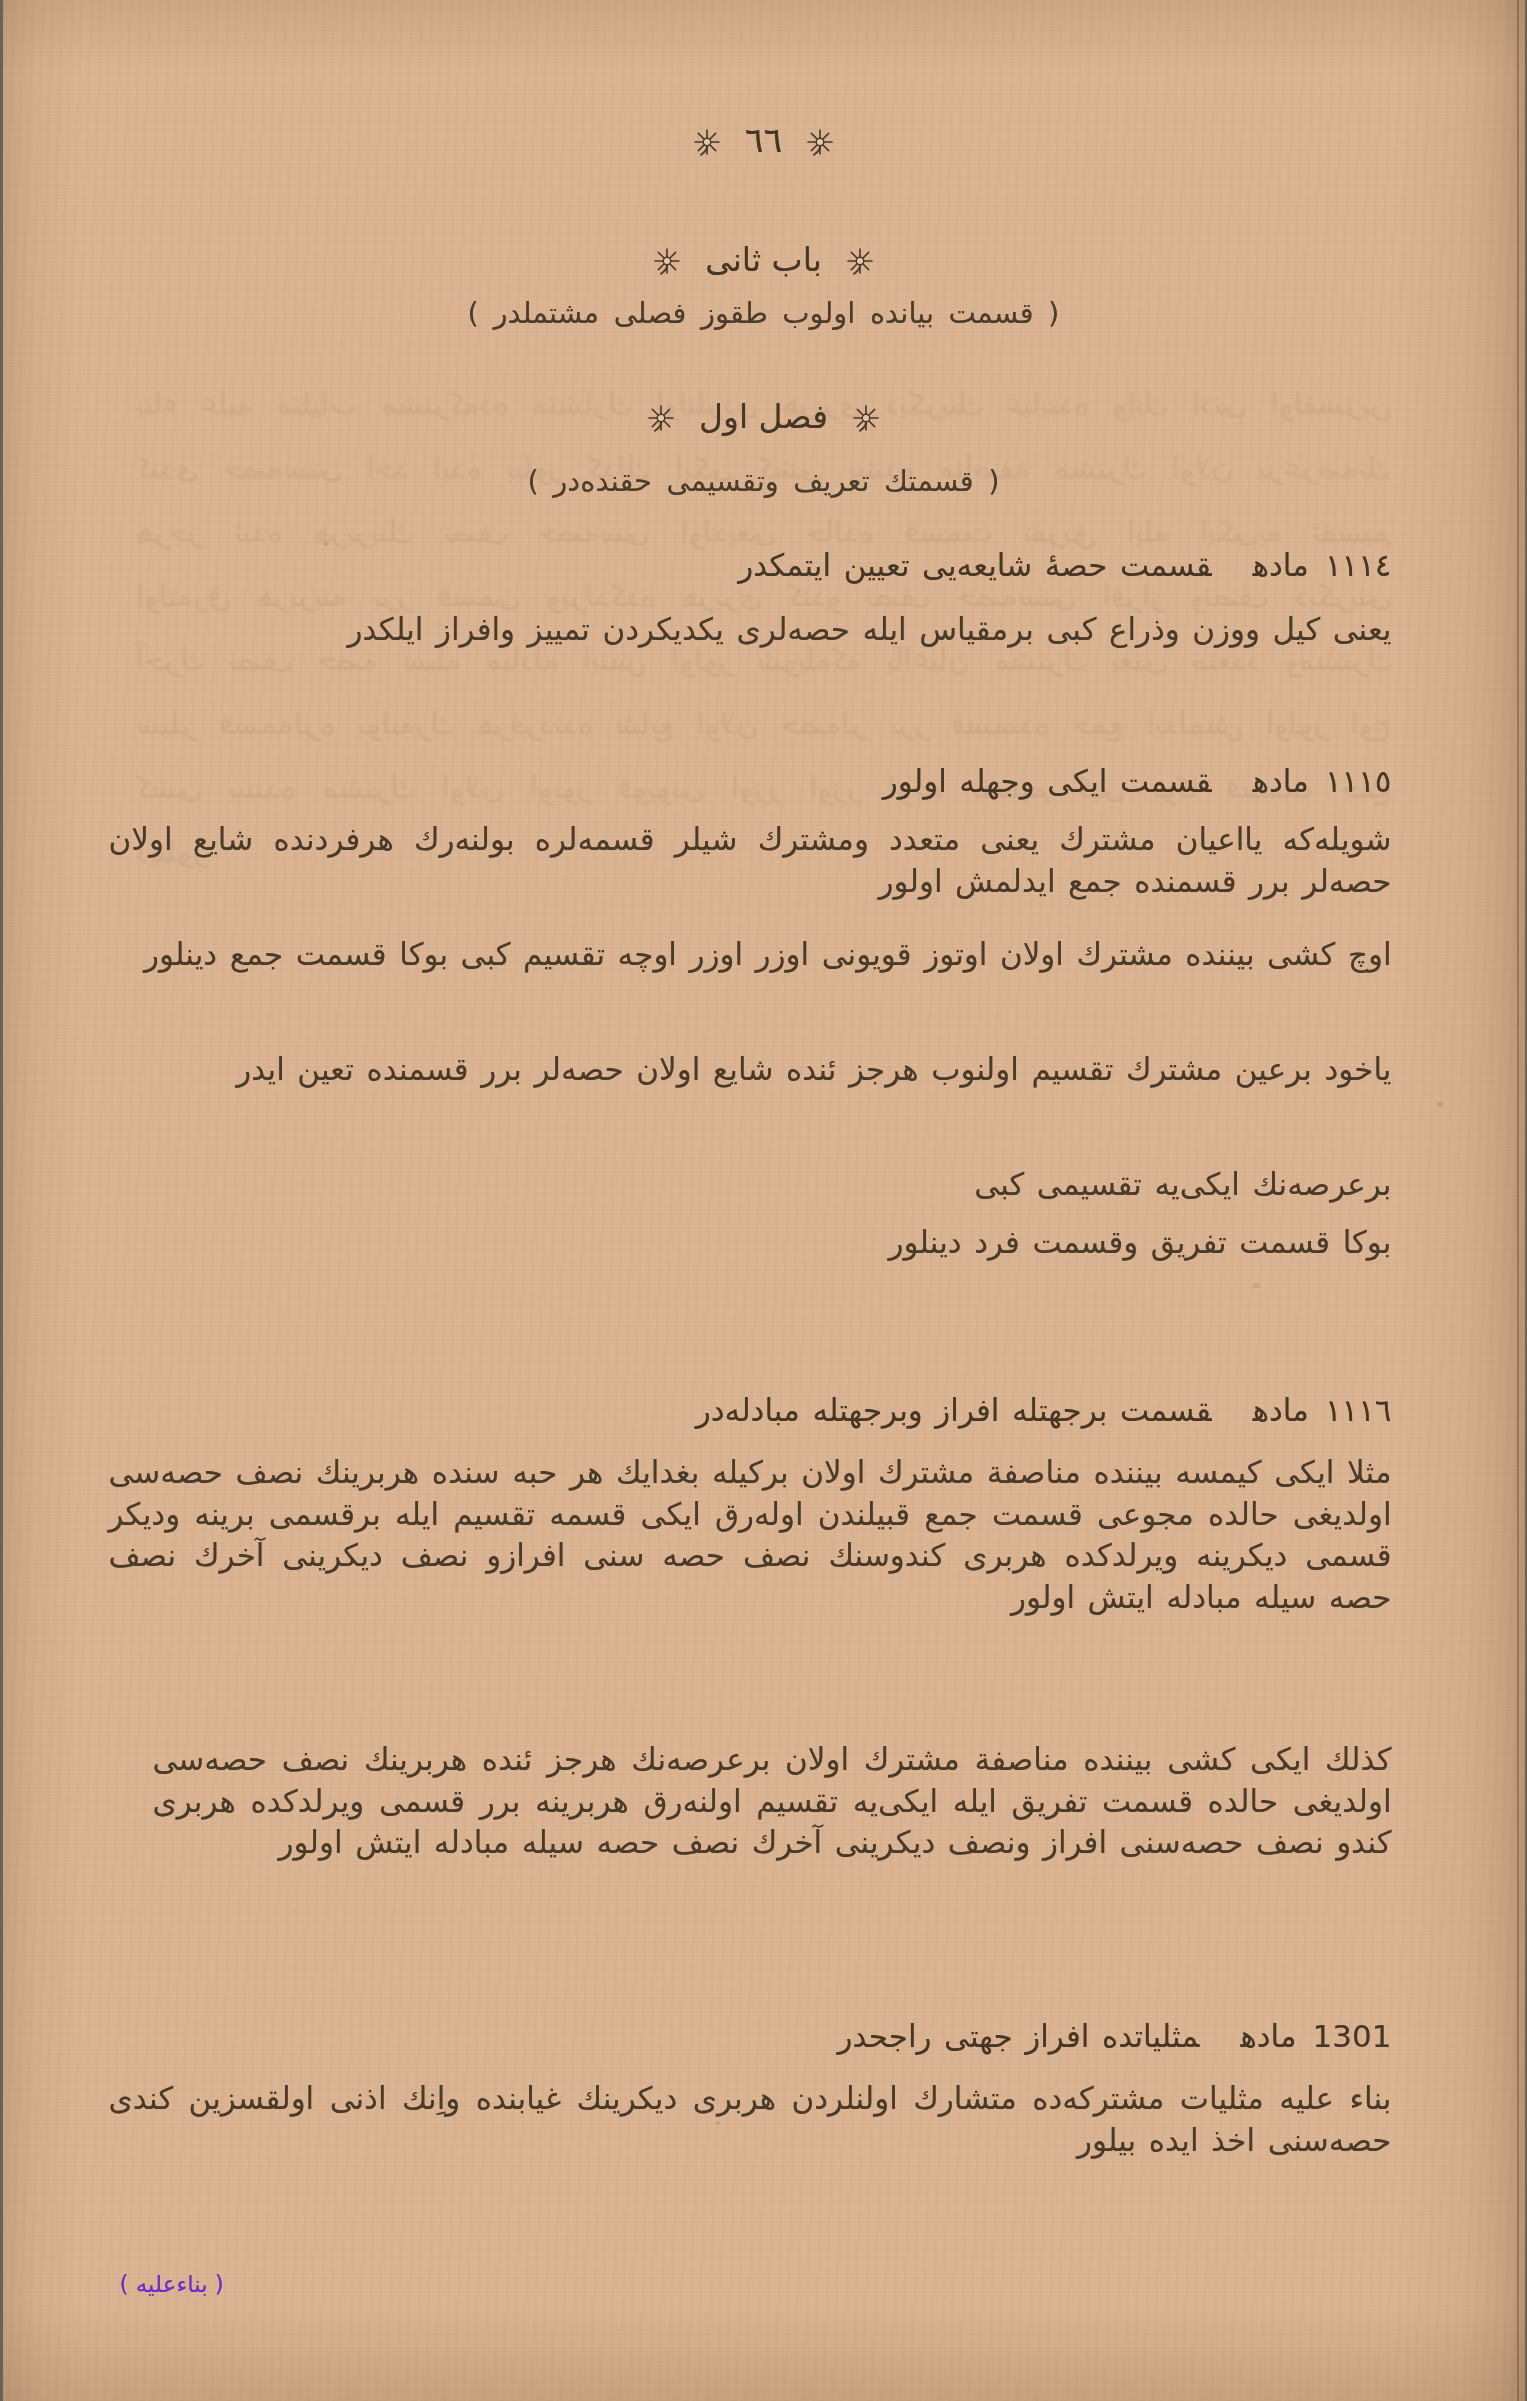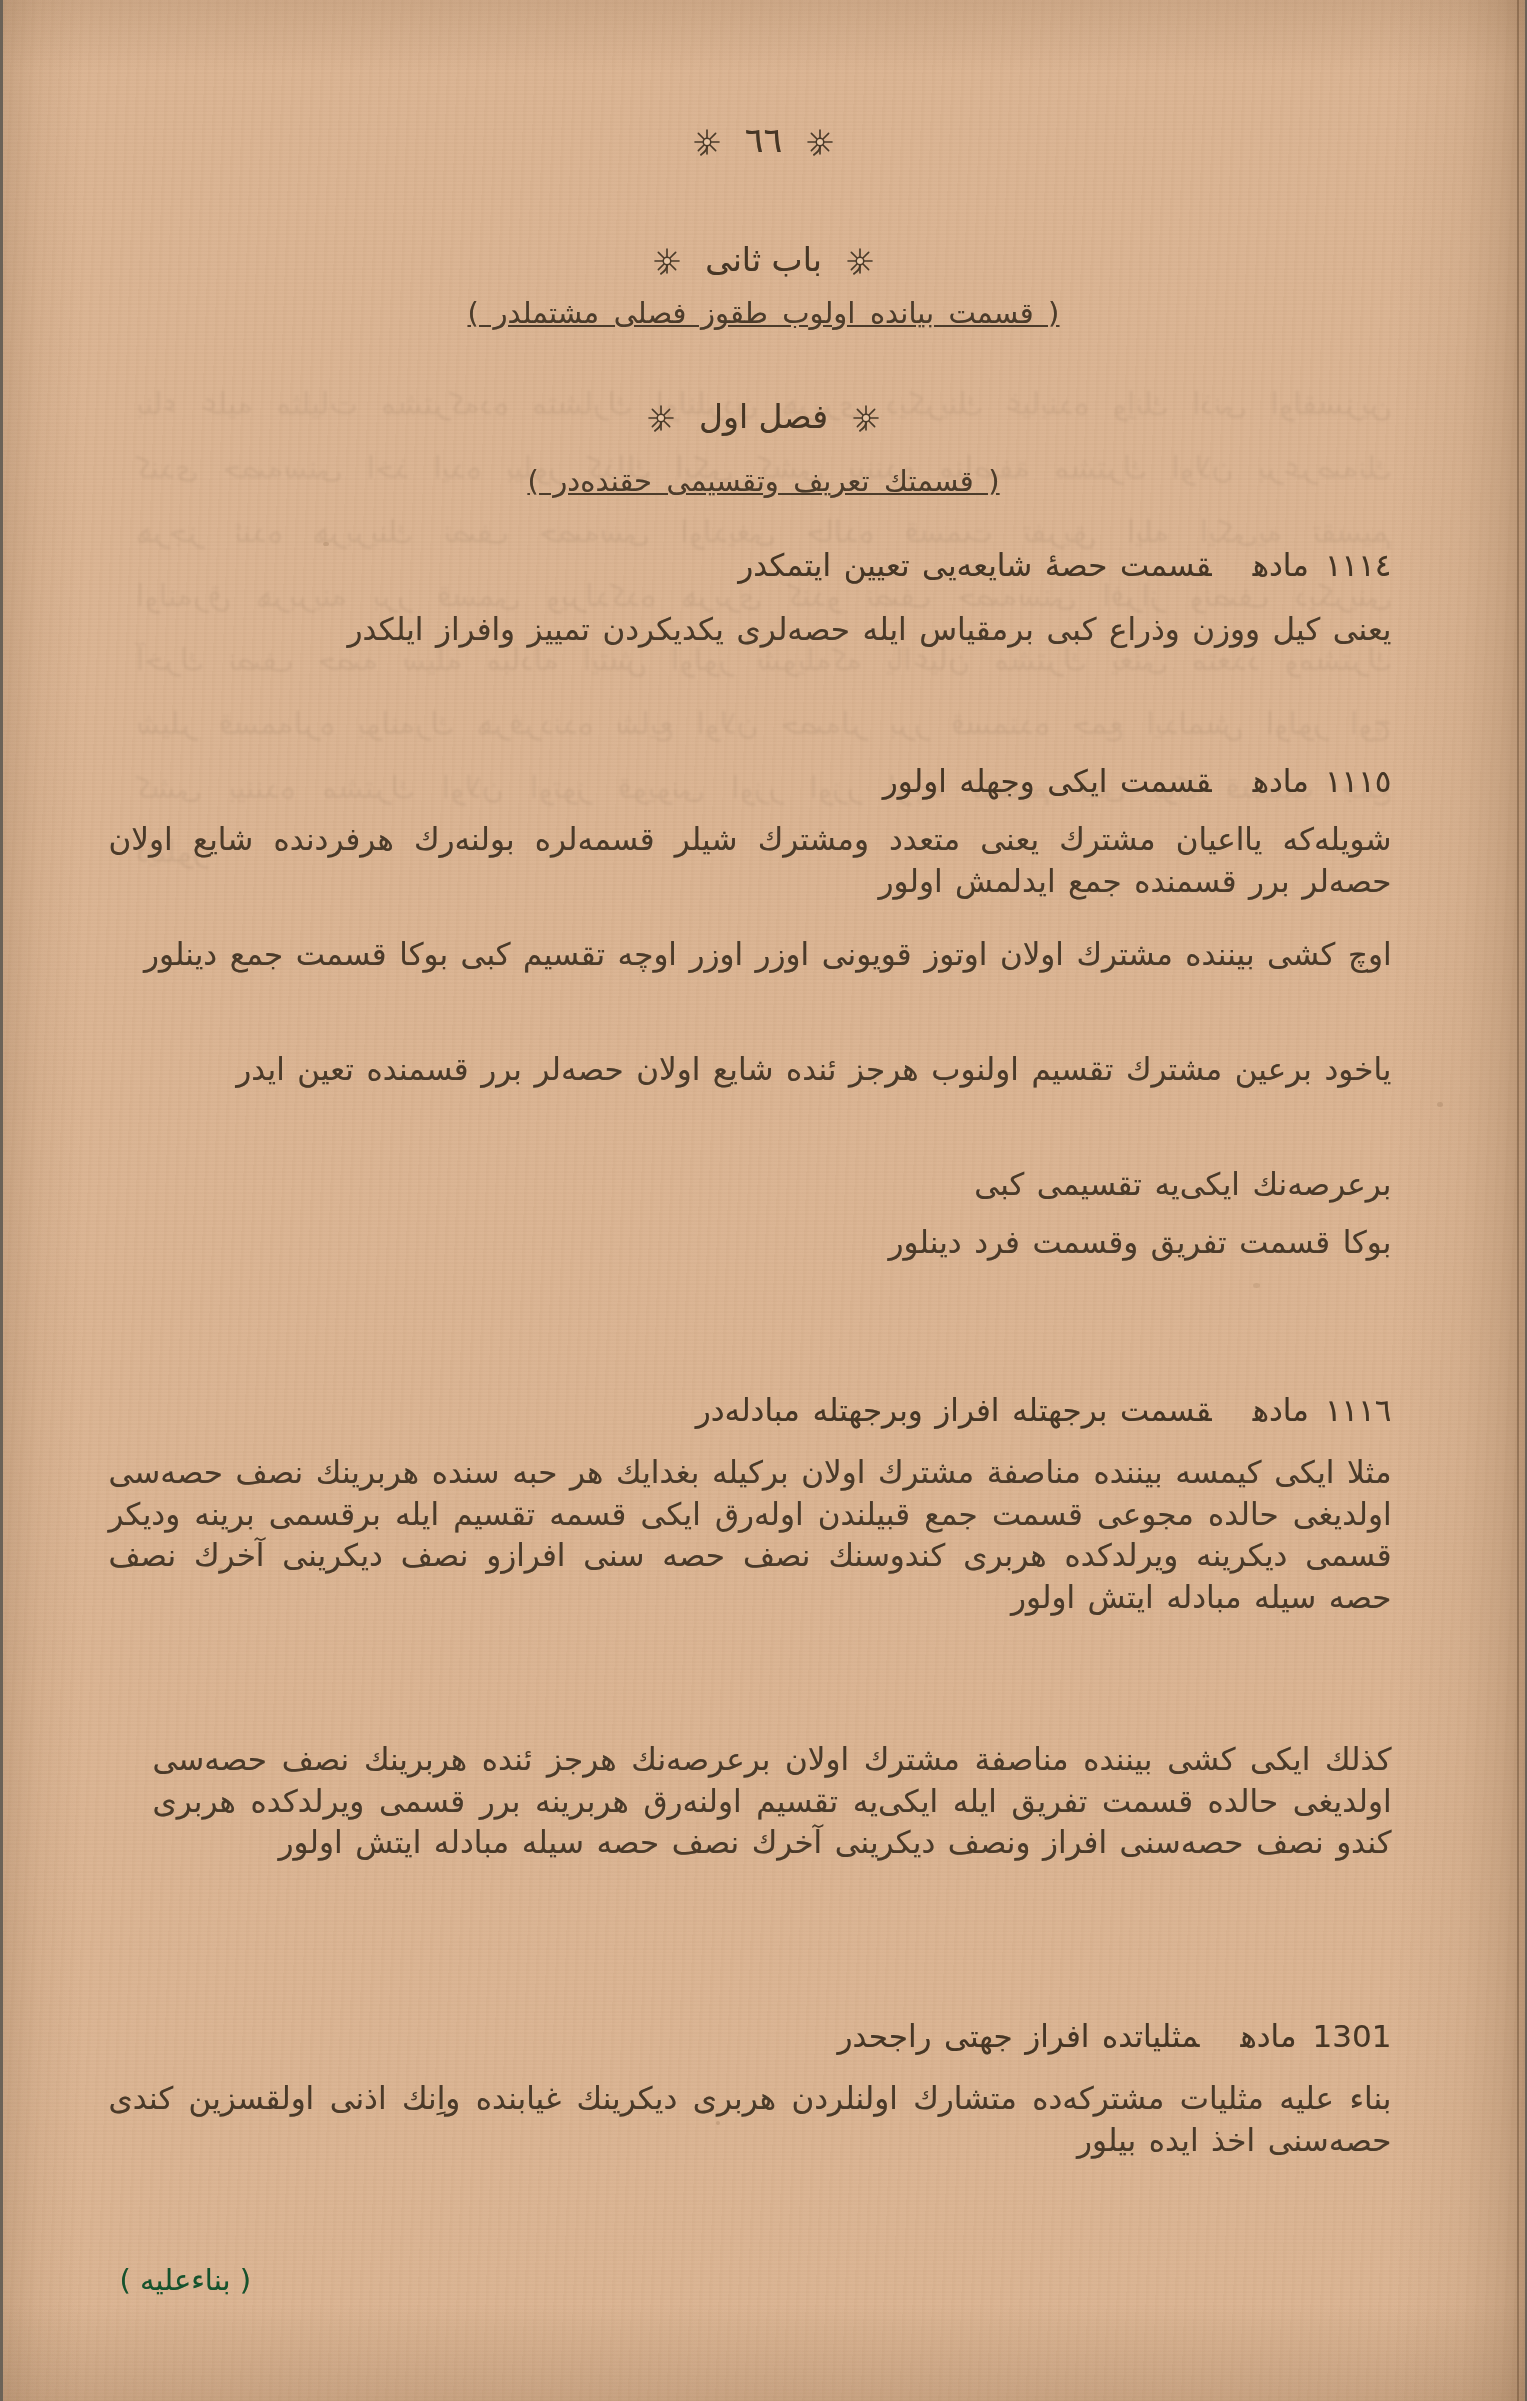--- a/index.html
+++ b/index.html
@@ -180,21 +180,20 @@
     position: absolute;
     left: 0;
     right: 0;
     text-align: center;
   }
   .subhead-text {
     font-size: 29px;
     color: #4c3c2b;
     letter-spacing: 0.9px;
     word-spacing: 5.3px;
-    text-decoration: underline;
   }
 
   
   .para {
     position: absolute;
     left: 106px;
     right: 133px;
     font-size: 31px;
     line-height: 1.34;
     color: #4a3a29;
@@ -230,22 +229,22 @@
     color: #4a3a29;
     text-align: right;
     word-spacing: 2.7px;
   }
 
   
   .catchword {
     position: absolute;
     bottom: 104px;
     left: 117px;
-    font-size: 29px;
-    color: #14532d;
+    font-size: 23px;
+    color: #6d28d9;
     letter-spacing: 0.9px;
   }
 
   
   .heading-text, .subhead-text, .para, .article-head,
   .short-line, .catchword, .folio-num {
     text-shadow: 0 0 0.6px rgba(74,58,41,0.45);
   }
 
   

